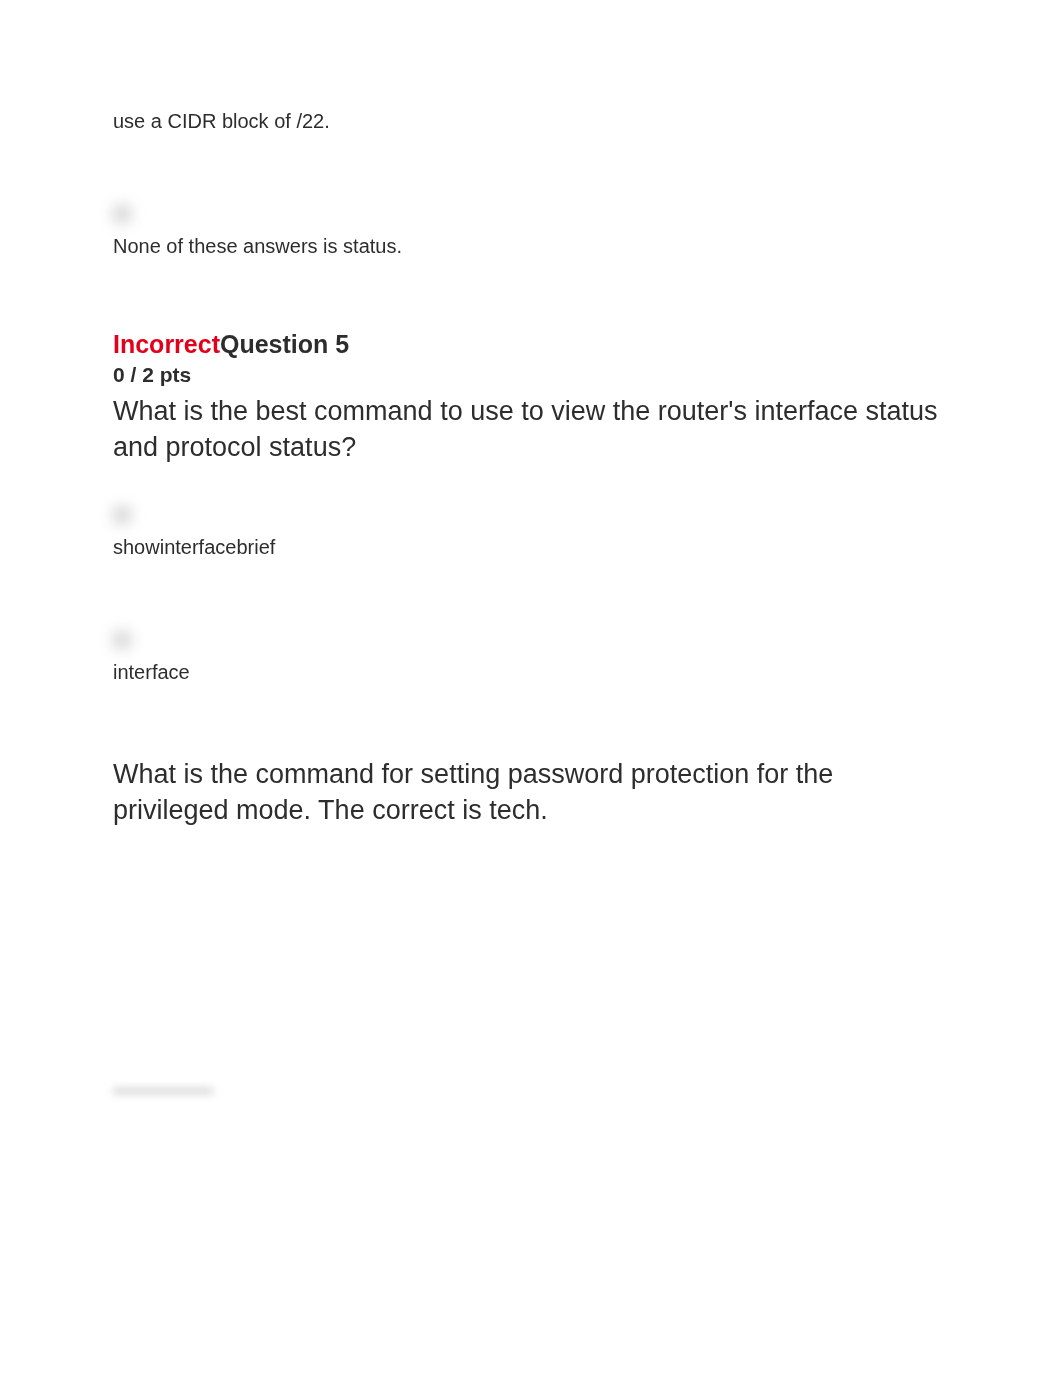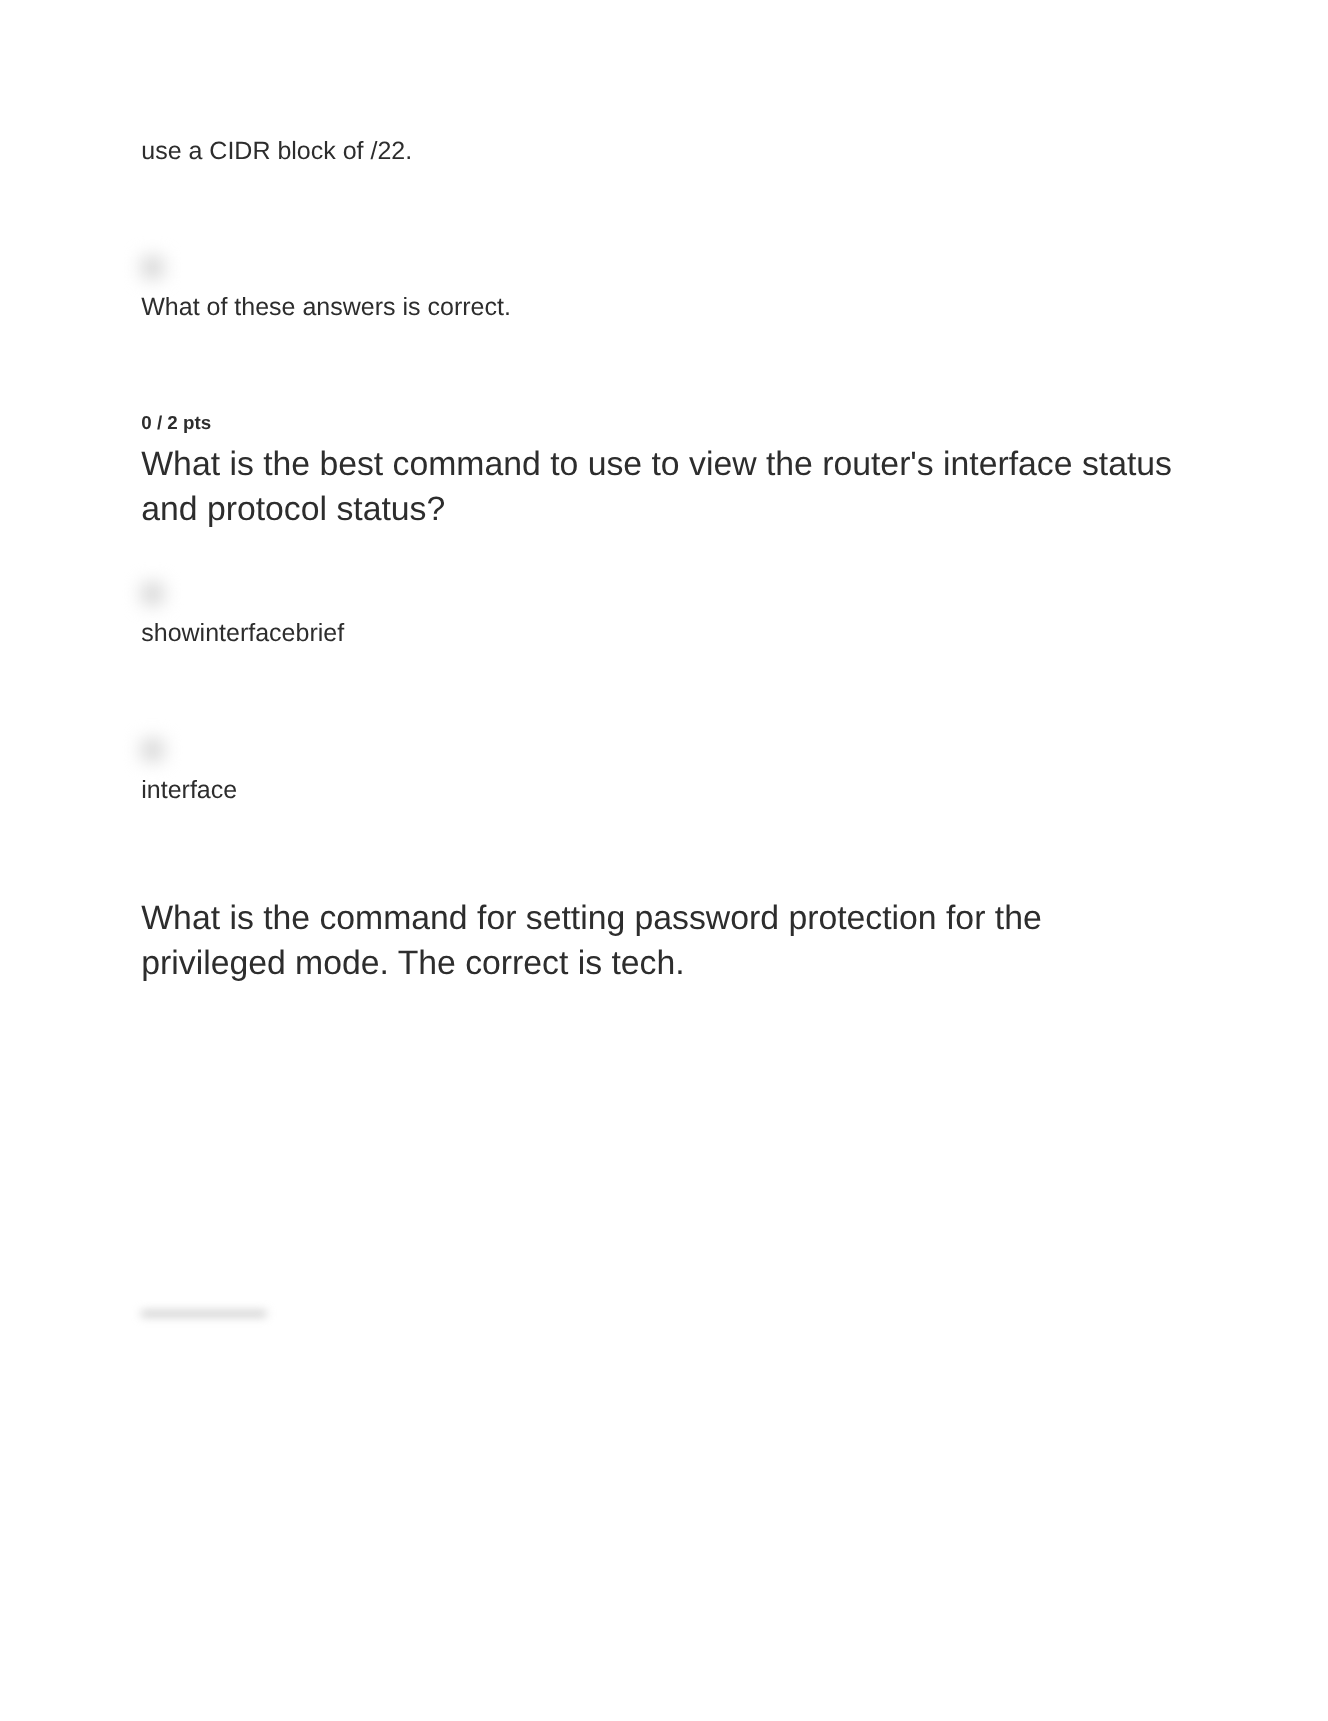--- a/index.html
+++ b/index.html
@@ -64,21 +64,21 @@
     left: -12px;
     right: -40px;
     top: -14px;
     bottom: -30px;
     background: radial-gradient(ellipse at 50% 40%, rgba(180,180,180,0.12) 0%, rgba(255,255,255,0) 70%);
     z-index: -1;
     pointer-events: none;
   }
   .pts {
     margin: 4px 0 6px 0;
-    font-size: 15px;
+    font-size: 21px;
     font-weight: 700;
     color: #2d2d2d;
   }
   .prompt {
     font-size: 27px;
     line-height: 1.35;
     color: #2d2d2d;
     margin-bottom: 40px;
   }
   .ans-list .answer-block {
@@ -101,24 +101,27 @@
 
 <div class="page">
   <div class="content">
 
     <div class="answer-block first">
       <div class="answer-text">use a CIDR block of /22.</div>
     </div>
 
     <div class="answer-block">
       <div class="blur-dot"></div>
-      <div class="answer-text">What of these answers is correct.</div>
+      <div class="answer-text">None of these answers is status.</div>
     </div>
 
     <div class="question-header glow">
+      <h2>
+        <span class="incorrect">Incorrect</span><span>Question 5</span>
+      </h2>
       <div class="pts">0 / 2 pts</div>
     </div>
     <div class="prompt">What is the best command to use to view the router's interface status and protocol status?</div>
 
     <div class="ans-list">
       <div class="answer-block">
         <div class="blur-dot"></div>
         <div class="answer-text">showinterfacebrief</div>
       </div>
       <div class="answer-block">

